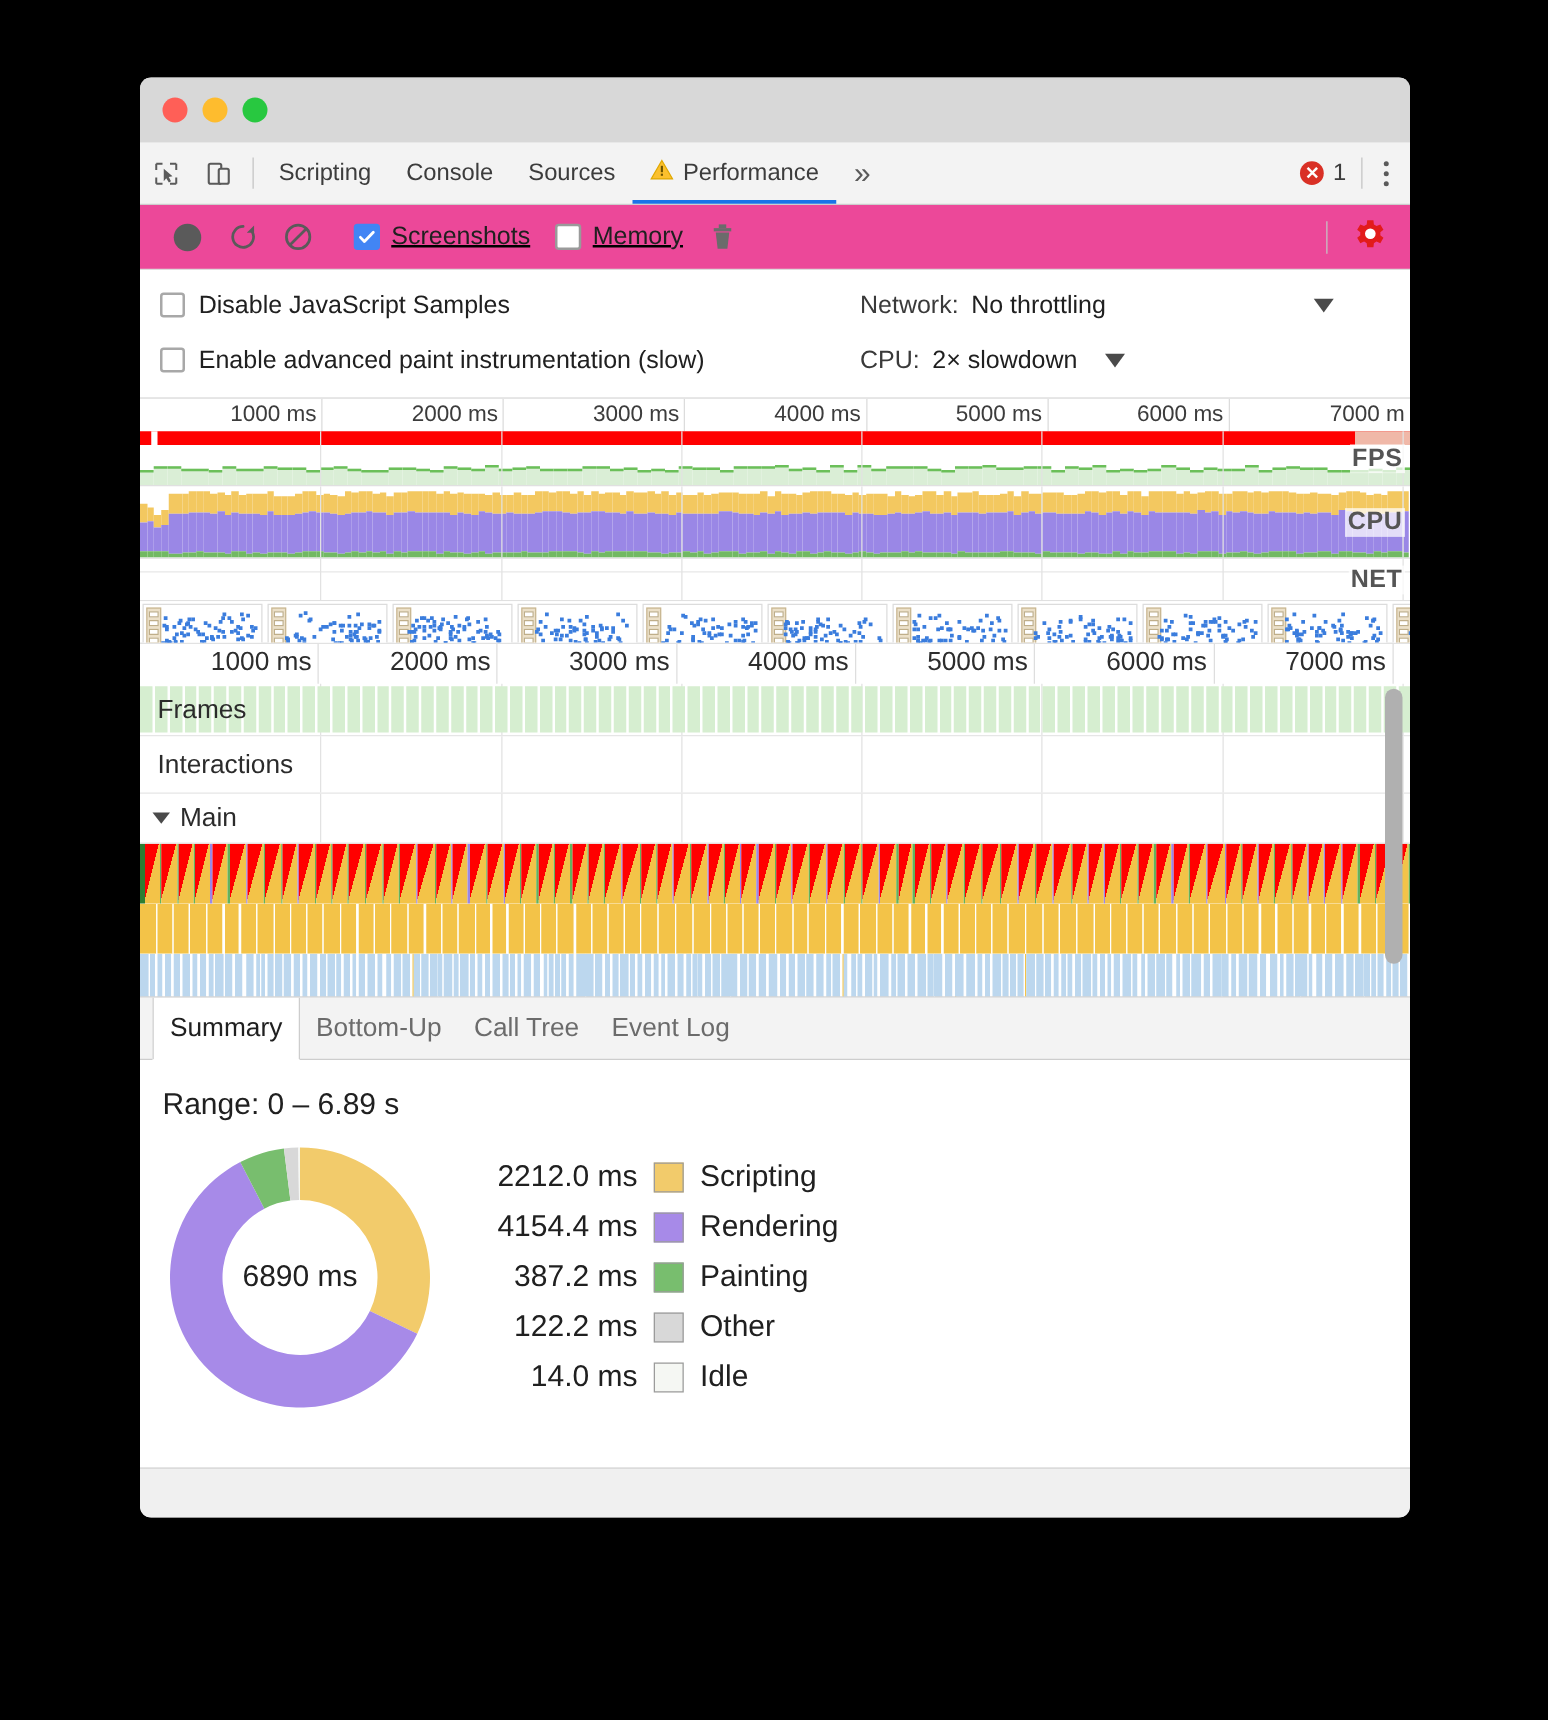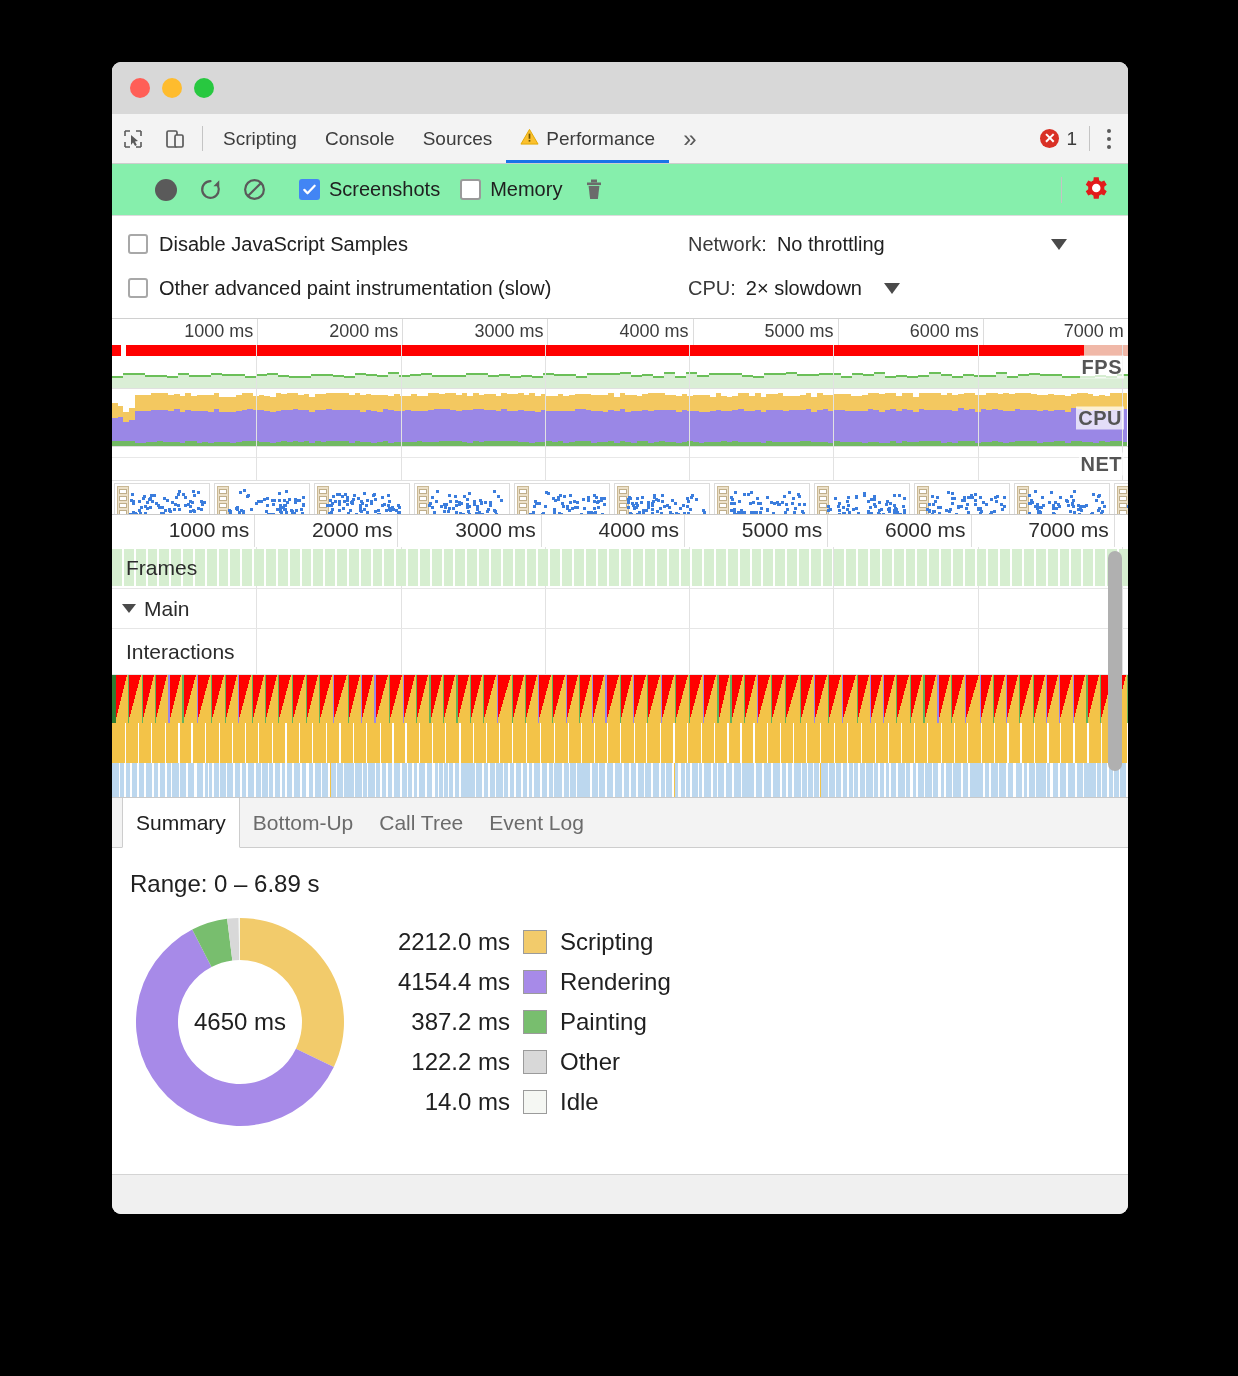--- a/index.html
+++ b/index.html
@@ -94,25 +94,26 @@
   .vsep { width: 1px; background: #c4c4c4; margin: 12px 0; }
   .kebab {
     width: 38px; display: flex; flex-direction: column;
     align-items: center; justify-content: center; gap: 4px;
   }
   .kebab i { width: 4px; height: 4px; border-radius: 50%; background: #5a5a5a; display: block; }
 
   
   #rectoolbar {
     height: 52px;
-    background: #86efac;
+    background: #ec4899;
     border-bottom: 1px solid #dcdcdc;
     display: flex; align-items: center;
     flex: 0 0 auto;
-    padding-left: 32px;
+    padding-left: 16px;
+    text-decoration: underline;
   }
   .rec-btn {
     width: 44px; display: flex; align-items: center; justify-content: center;
     color: #5a5a5a;
   }
   .rec-dot { width: 22px; height: 22px; border-radius: 50%; background: #5a5a5a; }
   .chk-wrap { display: flex; align-items: center; gap: 9px; padding: 0 10px; }
   .chk {
     width: 21px; height: 21px; border-radius: 3px;
     border: 2px solid #9a9a9a; background: #fff;
@@ -486,21 +487,21 @@
       </label>
       <div class="cap-right">
         <span class="cap-lbl">Network:</span>
         <span class="cap-val">No throttling</span>
         <span class="tri-down" style="margin-left:156px"></span>
       </div>
     </div>
     <div class="cap-row">
       <label class="cap-left">
         <span class="cap-chk"></span>
-        <span>Other advanced paint instrumentation (slow)</span>
+        <span>Enable advanced paint instrumentation (slow)</span>
       </label>
       <div class="cap-right">
         <span class="cap-lbl">CPU:</span>
         <span class="cap-val">2× slowdown</span>
         <span class="tri-down" style="margin-left:12px"></span>
       </div>
     </div>
   </div>
 
   <div id="overview">
@@ -2473,47 +2474,47 @@
           <i></i>
           <i></i>
           <i></i>
           <i></i>
           <i></i>
           <i></i>
         </div>
       <div class="track-label">Frames</div>
     </div>
 
+    <div class="track" id="interactionstrack">
+      <div class="gridlines" id="grid-in">
+          <i style="left: 14.2%;"></i>
+          <i style="left: 28.4%;"></i>
+          <i style="left: 42.6%;"></i>
+          <i style="left: 56.8%;"></i>
+          <i style="left: 71%;"></i>
+          <i style="left: 85.2%;"></i>
+          <i style="left: 99.4%;"></i>
+        </div>
+      <div class="track-label">Interactions</div>
+    </div>
+
     <div class="track" id="maintrack">
       <div class="gridlines" id="grid-mn">
           <i style="left: 14.2%;"></i>
           <i style="left: 28.4%;"></i>
           <i style="left: 42.6%;"></i>
           <i style="left: 56.8%;"></i>
           <i style="left: 71%;"></i>
           <i style="left: 85.2%;"></i>
           <i style="left: 99.4%;"></i>
         </div>
       <div class="track-label main">
         <span class="tri-small"></span>
         <span>Main</span>
       </div>
-    </div>
-
-    <div class="track" id="interactionstrack">
-      <div class="gridlines" id="grid-in">
-          <i style="left: 14.2%;"></i>
-          <i style="left: 28.4%;"></i>
-          <i style="left: 42.6%;"></i>
-          <i style="left: 56.8%;"></i>
-          <i style="left: 71%;"></i>
-          <i style="left: 85.2%;"></i>
-          <i style="left: 99.4%;"></i>
-        </div>
-      <div class="track-label">Interactions</div>
     </div>
 
     <div id="flamerows">
       <div class="flamerow fr-task" id="row-task">
           <span class="cell" style="width: 0.4%; background: rgb(46, 125, 50);"></span>
           <span class="cell" style="width: 1.2143%; background: linear-gradient(to right bottom, rgb(255, 0, 0) 0%, rgb(255, 0, 0) 46%, rgb(243, 195, 72) 46%, rgb(243, 195, 72) 100%);"></span>
           <span class="cell" style="width: 0.12%; background: rgb(99, 178, 92);"></span>
           <span class="cell" style="width: 1.24772%; background: linear-gradient(to right bottom, rgb(255, 0, 0) 0%, rgb(255, 0, 0) 46%, rgb(243, 195, 72) 46%, rgb(243, 195, 72) 100%);"></span>
           <span class="cell" style="width: 0.12%; background: rgb(99, 178, 92);"></span>
           <span class="cell" style="width: 1.25152%; background: linear-gradient(to right bottom, rgb(255, 0, 0) 0%, rgb(255, 0, 0) 46%, rgb(243, 195, 72) 46%, rgb(243, 195, 72) 100%);"></span>
@@ -3147,21 +3148,21 @@
 
     <div id="summarybody">
       <div id="donutwrap">
         <svg id="donut-svg" width="216" height="216" viewBox="0 0 216 216">
             <path d="M108 4 A104 104 0 0 1 201.80661378226444 152.90344319431503 L163.92317360096533 134.76936036584166 A62 62 0 0 0 108 46 Z" fill="#f2cb6b"></path>
             <path d="M201.80661378226444 152.90344319431503 A104 104 0 1 1 60.22263125319603 15.624012667620605 L79.51733786248225 52.92969985954305 A62 62 0 1 0 163.92317360096533 134.76936036584166 Z" fill="#a78ae8"></path>
             <path d="M60.22263125319603 15.624012667620605 A104 104 0 0 1 95.11553375045196 4.801208682154339 L100.3188758896925 46.47764363743816 A62 62 0 0 0 79.51733786248225 52.92969985954305 Z" fill="#78be6e"></path>
             <path d="M95.11553375045196 4.801208682154339 A104 104 0 0 1 106.672230068883 4.008476177094025 L107.20844484875717 46.005053105575286 A62 62 0 0 0 100.3188758896925 46.47764363743816 Z" fill="#d8d8d8"></path>
             <path d="M106.672230068883 4.008476177094025 A104 104 0 0 1 107.99999999999999 4 L107.99999999999999 46 A62 62 0 0 0 107.20844484875717 46.005053105575286 Z" fill="#f5f7f3"></path>
           </svg>
-        <div id="donut-center">4650 ms</div>
+        <div id="donut-center">6890 ms</div>
       </div>
       <div id="legend">
           <div class="legrow">
             <span class="legval">2212.0 ms</span>
             <span class="legsw" style="background: rgb(242, 203, 107);"></span>
             <span class="legname">Scripting</span>
           </div>
           <div class="legrow">
             <span class="legval">4154.4 ms</span>
             <span class="legsw" style="background: rgb(167, 138, 232);"></span>

